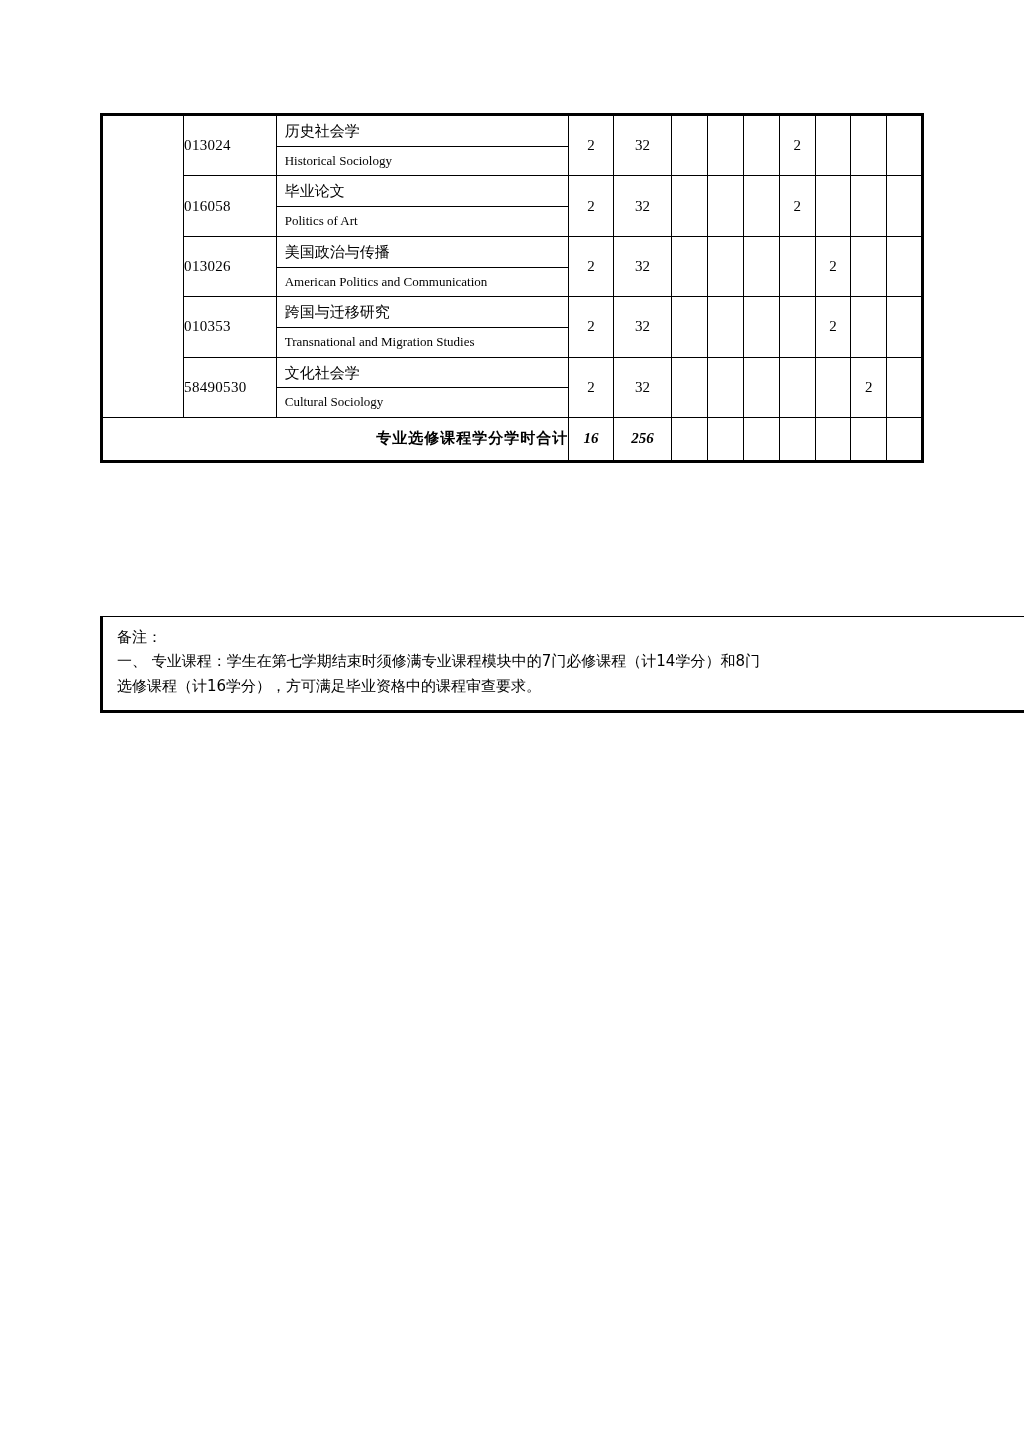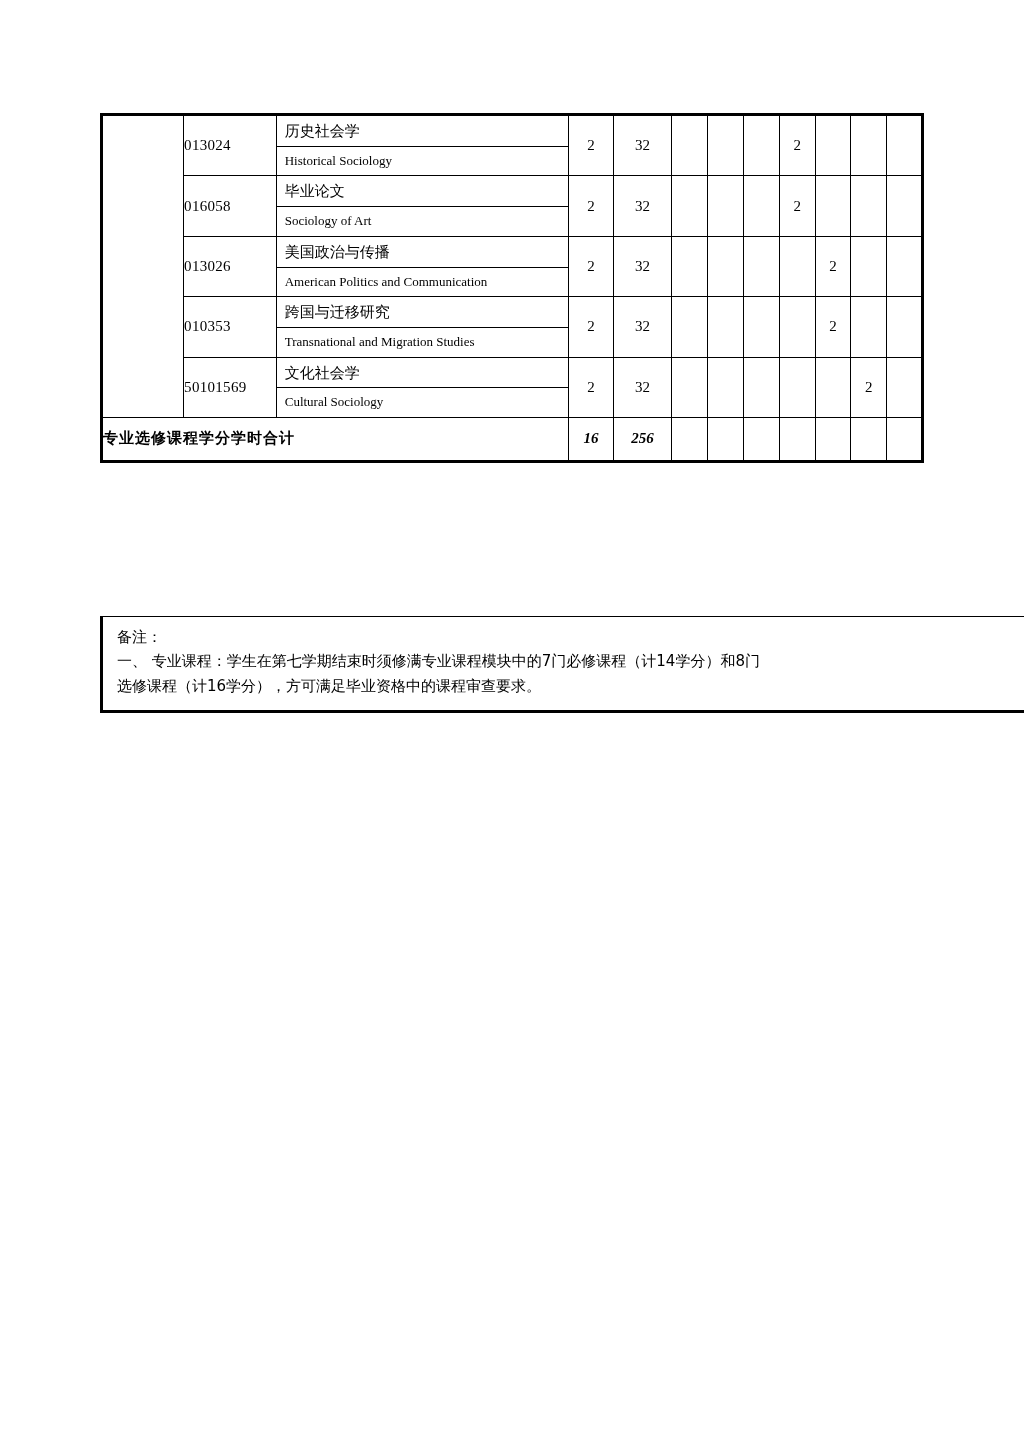--- a/index.html
+++ b/index.html
@@ -92,21 +92,21 @@
   .num {
     text-align: center;
     font-size: 15px;
     font-family: "Liberation Serif", serif;
   }
 
   .total-row td {
     height: 42px;
   }
   .total-label {
-    text-align: left;
+    text-align: right;
     font-family: Liberation Mono, monospace;
     font-weight: bold;
     font-size: 16px;
     letter-spacing: 1px;
   }
   .total-num {
     text-align: center;
     font-weight: bold;
     font-family: "Liberation Serif", serif;
     font-size: 16px;
@@ -184,21 +184,21 @@
       <td class="num outer-top">2</td>
       <td class="num outer-top"></td>
       <td class="num outer-top"></td>
       <td class="num outer-top outer-right"></td>
     </tr>
 
     <tr>
       <td class="code">016058</td>
       <td class="name-cell">
         <span class="name-cn">毕业论文</span>
-        <span class="name-en">Sociology of Art</span>
+        <span class="name-en">Politics of Art</span>
       </td>
       <td class="num">2</td>
       <td class="num">32</td>
       <td class="num"></td>
       <td class="num"></td>
       <td class="num"></td>
       <td class="num">2</td>
       <td class="num"></td>
       <td class="num"></td>
       <td class="num outer-right"></td>
@@ -232,21 +232,21 @@
       <td class="num"></td>
       <td class="num"></td>
       <td class="num"></td>
       <td class="num"></td>
       <td class="num">2</td>
       <td class="num"></td>
       <td class="num outer-right"></td>
     </tr>
 
     <tr>
-      <td class="code">50101569</td>
+      <td class="code">58490530</td>
       <td class="name-cell">
         <span class="name-cn">文化社会学</span>
         <span class="name-en">Cultural Sociology</span>
       </td>
       <td class="num">2</td>
       <td class="num">32</td>
       <td class="num"></td>
       <td class="num"></td>
       <td class="num"></td>
       <td class="num"></td>

